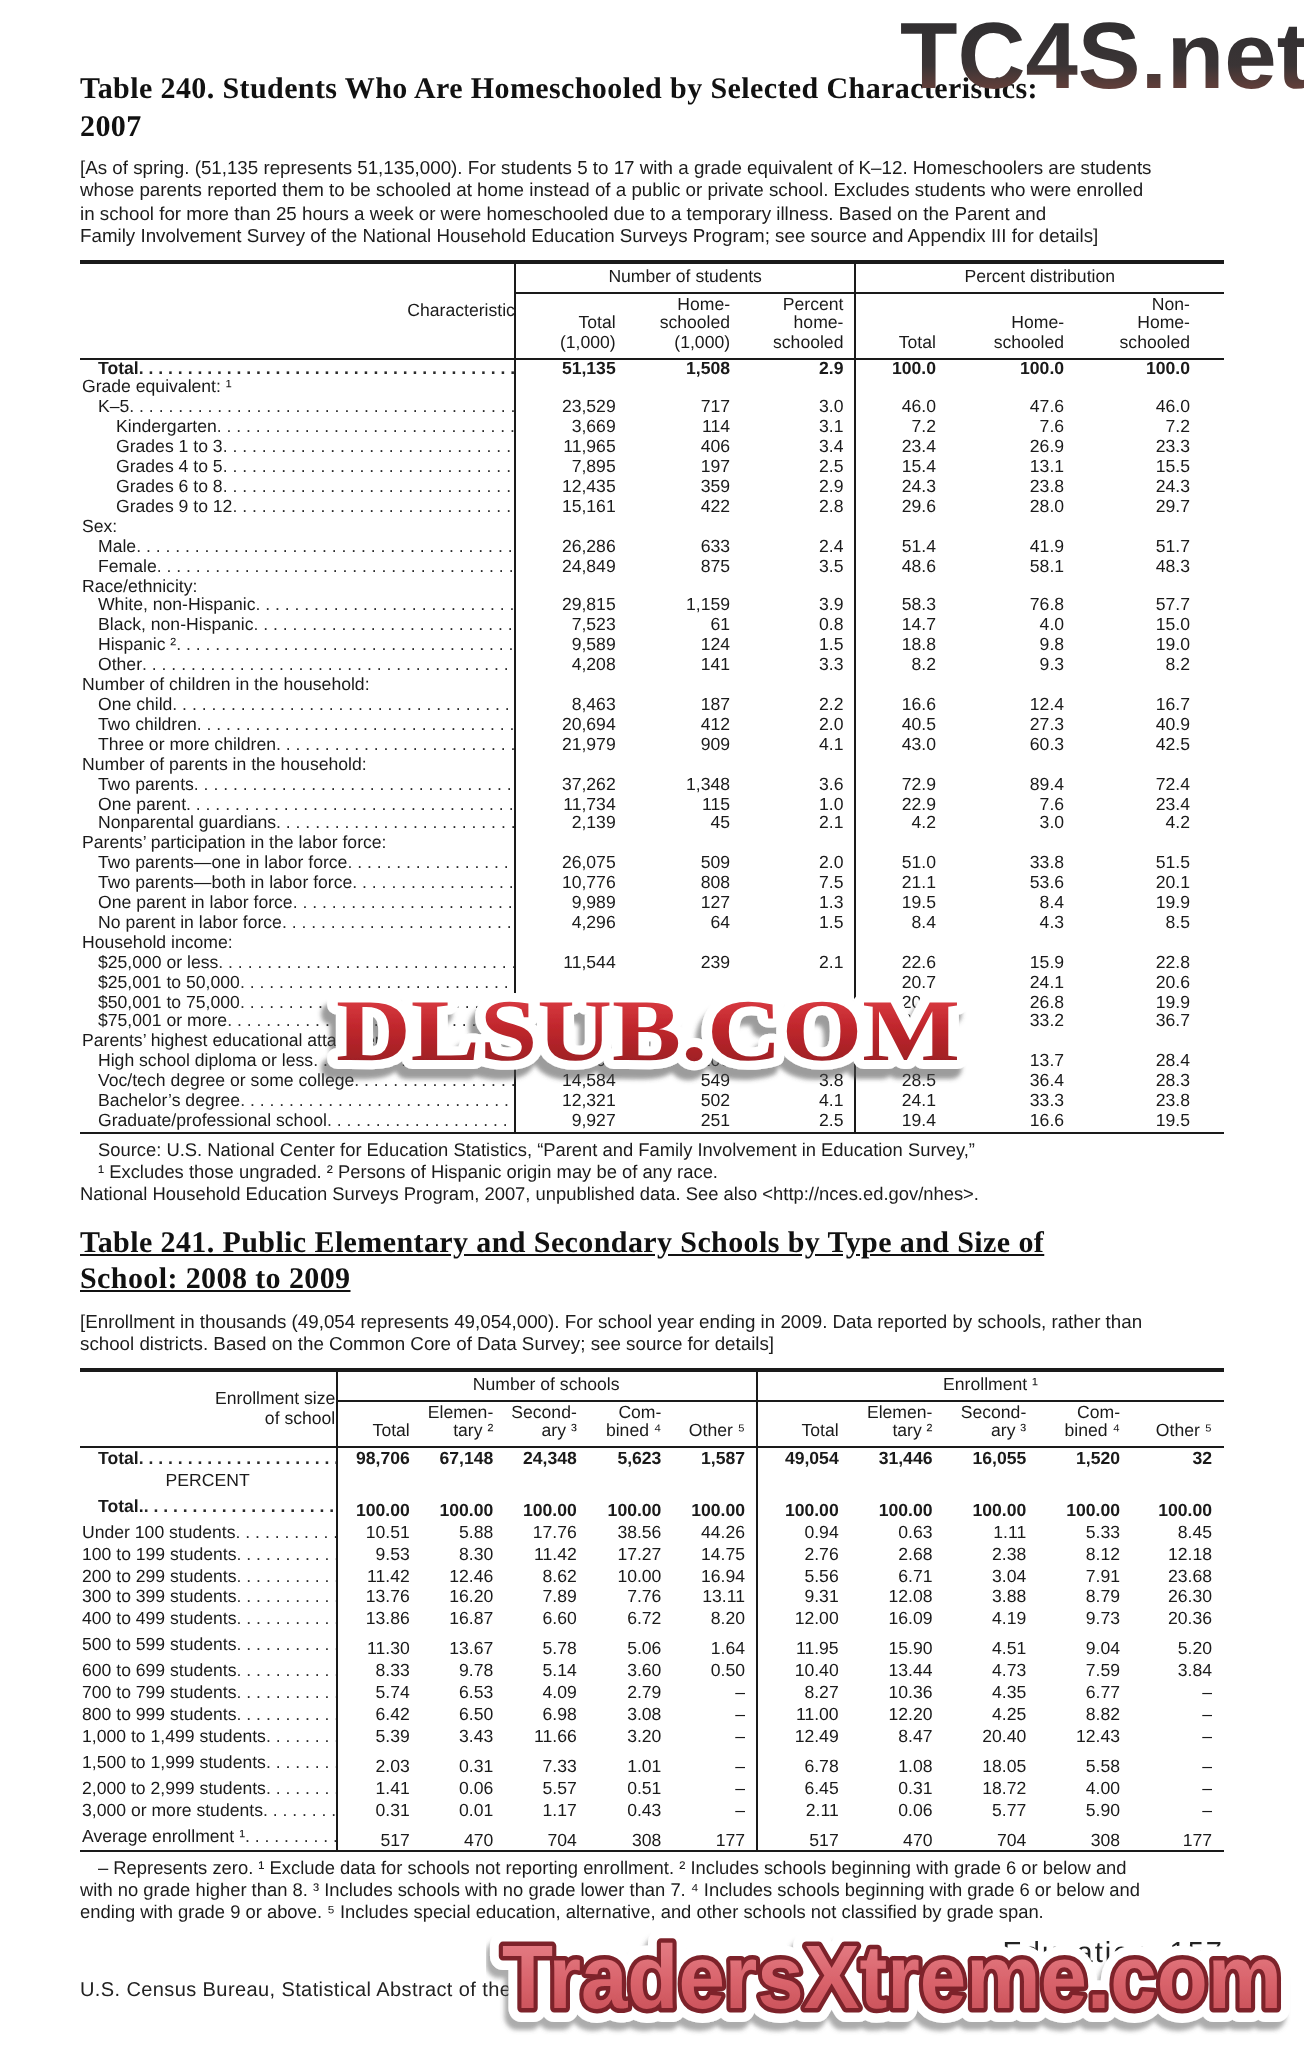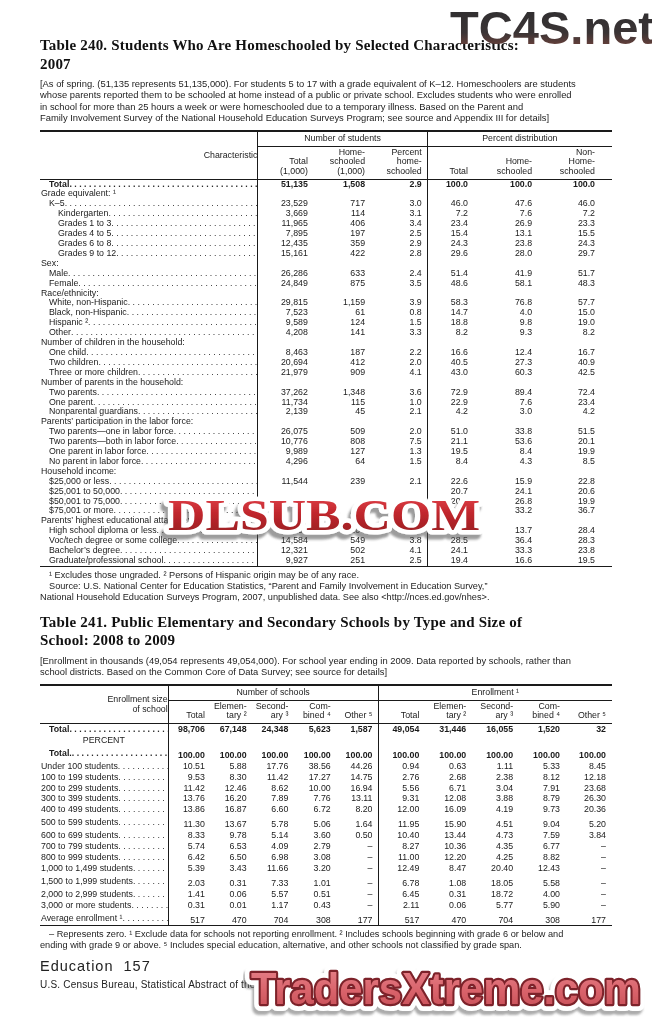--- a/index.html
+++ b/index.html
@@ -56,23 +56,23 @@
   tr.sec td{ padding-top:2px; }
   tr.gap td{ padding-top:4px; }
   td.centerstub{ text-align:center !important; }
   
   .footnotes{ margin:3px 0 0 0; font-size:9.2px; line-height:10.9px; color:#1c1c1c; }
   .footnotes .fline{ }
   .footnotes .fin{ text-indent:9px; }
   .it{ font-style:italic; }
   .pre{ white-space:pre-line; }
   .t241-wrap{ margin-top:2px; }
-  .title-241{ margin-top:10px; }
+  .title-241{ margin-top:10px;text-decoration:underline; }
   
-  .edu-line{ text-align:left; font-size:14.5px; letter-spacing:1px; margin-top:7px; color:#222; white-space:pre; }
+  .edu-line{ text-align:right; font-size:14.5px; letter-spacing:1px; margin-top:7px; color:#222; white-space:pre; }
   .book-line{ font-size:10px; margin-top:5px; color:#222; letter-spacing:.2px; }
   
   .wm{ position:absolute; pointer-events:none; }
   .wm-top{ top:2px; right:-6px; }
   .wm-mid{ left:156px; top:482px; }
   .wm-bot{ left:243px; top:954px; }
 </style>
 </head>
 <body>
 
@@ -654,22 +654,22 @@
           <td class="num">251</td>
           <td class="num">2.5</td>
           <td class="num vl">19.4</td>
           <td class="num">16.6</td>
           <td class="num last">19.5</td>
         </tr>
       </tbody>
   </table>
 
   <div class="footnotes">
+    <div class="fline fin">Source: U.S. National Center for Education Statistics, “Parent and Family Involvement in Education Survey,”</div>
     <div class="fline fin">¹ Excludes those ungraded. ² Persons of Hispanic origin may be of any race.</div>
-    <div class="fline fin">Source: U.S. National Center for Education Statistics, “Parent and Family Involvement in Education Survey,”</div>
     <div class="fline">National Household Education Surveys Program, 2007, unpublished data. See also &lt;http://nces.ed.gov/nhes&gt;.</div>
   </div>
 
   <h1 class="tbl-title title-241">Table 241. Public Elementary and Secondary Schools by Type and Size of
 School: 2008 to 2009</h1>
   <p class="note">[Enrollment in thousands (49,054 represents 49,054,000). For school year ending in 2009. Data reported by schools, rather than
 school districts. Based on the Common Core of Data Survey; see source for details]</p>
 
   <table class="dtable t241 t241-wrap">
     <colgroup>
@@ -1011,20 +1011,21 @@
           <td class="num">470</td>
           <td class="num">704</td>
           <td class="num">308</td>
           <td class="num last">177</td>
         </tr>
       </tbody>
   </table>
 
   <div class="footnotes">
     <div class="fline fin">– Represents zero. ¹ Exclude data for schools not reporting enrollment. ² Includes schools beginning with grade 6 or below and</div>
+    <div class="fline">with no grade higher than 8. ³ Includes schools with no grade lower than 7. ⁴ Includes schools beginning with grade 6 or below and</div>
     <div class="fline">ending with grade 9 or above. ⁵ Includes special education, alternative, and other schools not classified by grade span.</div>
   </div>
 
   <div class="edu-line">Education  157</div>
   <div class="book-line">U.S. Census Bureau, Statistical Abstract of the United States: 2012</div>
 
   <svg class="wm wm-top" width="212" height="52">
     <defs>
       <linearGradient id="g-top" x1="0" y1="0" x2="0" y2="1">
         <stop offset="0" stop-color="#2d2d2f"></stop>

